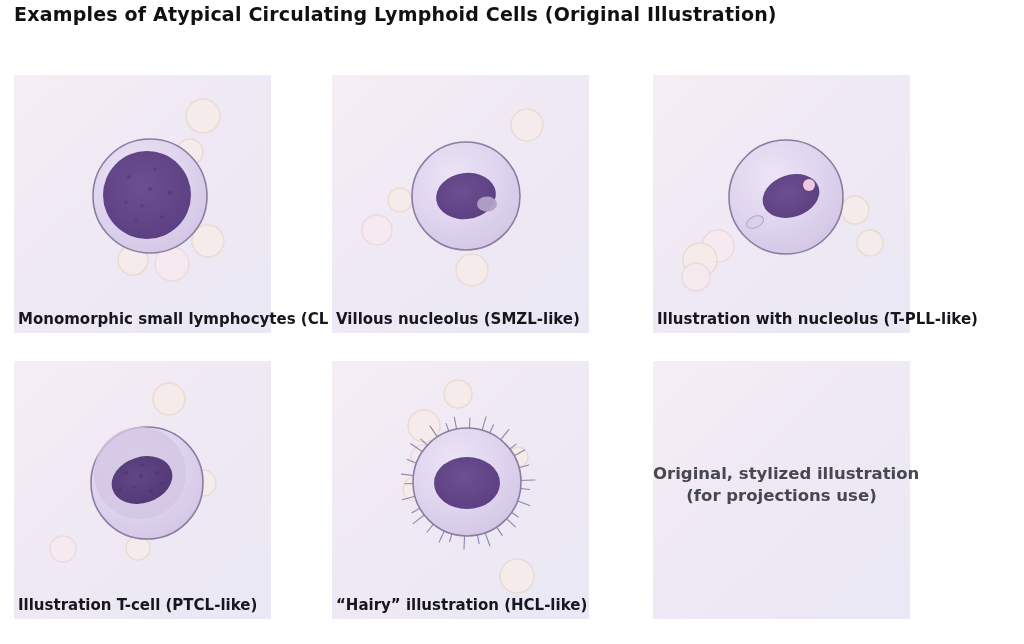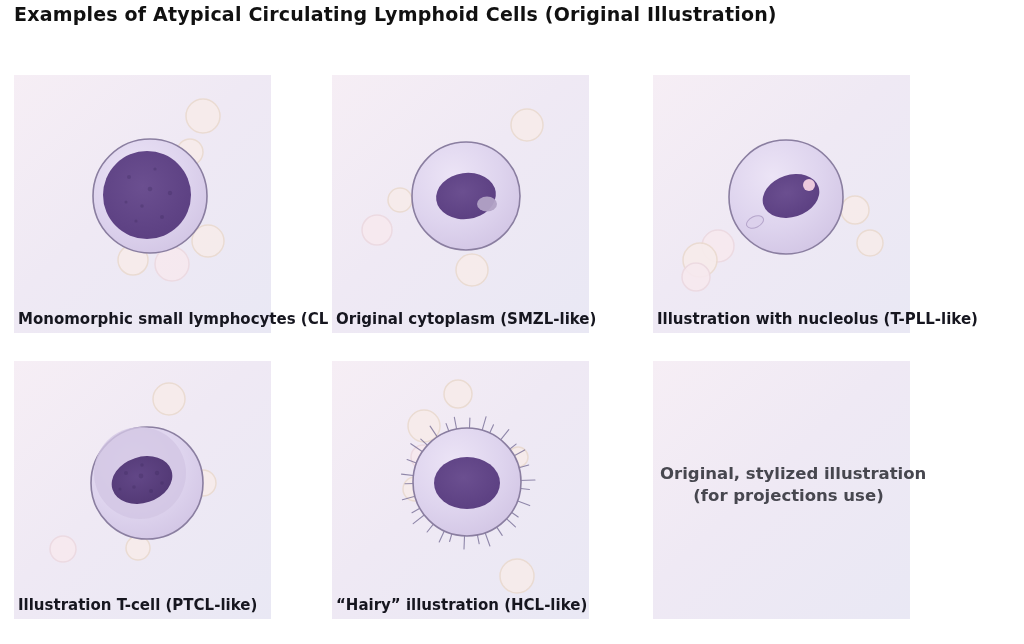--- a/index.html
+++ b/index.html
@@ -23,21 +23,21 @@
   .p4{left:14px;top:361px}
   .p5{left:332px;top:361px}
   .p6{left:653px;top:361px}
   .panel-art{position:absolute;left:0;top:0;width:257px;height:258px;display:block}
   .panel-label{
     position:absolute;left:4px;bottom:5px;
     font-size:15px;font-weight:bold;color:var(--label-text,#16161f);
     white-space:nowrap;line-height:1.2;
   }
   .note-text{
-    position:absolute;left:7px;top:48%;width:100%;transform:translateY(-50%);
+    position:absolute;left:0;top:48%;width:100%;transform:translateY(-50%);
     text-align:center;font-size:16.5px;font-weight:bold;line-height:1.32;
     color:var(--note-text,#47474f);white-space:nowrap;
   }
   
   .rbc{fill:var(--rbc-ghost,#f7eceb);stroke:#eadacf;stroke-width:1.5;opacity:.9}
   .rbc-pink{fill:#f7e9ef;stroke:#ecd9e0}
   .cyto{fill:url(#cytoG);stroke:var(--cytoplasm-edge,#8a7ea0);stroke-width:1.6}
   .nuc{fill:url(#nucG)}
   .nuc-dark{fill:url(#nucGD)}
   .speck{fill:#3b2759;opacity:.28}
@@ -94,21 +94,21 @@
 <div class="panel p2">
   <svg class="panel-art" viewBox="0 0 257 258">
     <circle class="rbc" cx="195" cy="50" r="16"></circle>
     <circle class="rbc" cx="68" cy="125" r="12"></circle>
     <circle class="rbc rbc-pink" cx="45" cy="155" r="15"></circle>
     <circle class="rbc" cx="140" cy="195" r="16"></circle>
     <circle class="cyto" cx="134" cy="121" r="54"></circle>
     <ellipse class="nuc" cx="134" cy="121" rx="30" ry="23" transform="rotate(-8 134 121)"></ellipse>
     <ellipse cx="155" cy="129" rx="10" ry="7.5" fill="#b1a2c5" opacity="0.95"></ellipse>
   </svg>
-  <div class="panel-label">Original cytoplasm (SMZL-like)</div>
+  <div class="panel-label">Villous nucleolus (SMZL-like)</div>
 </div>
 
 <div class="panel p3">
   <svg class="panel-art" viewBox="0 0 257 258">
     <circle class="rbc" cx="202" cy="135" r="14"></circle>
     <circle class="rbc" cx="217" cy="168" r="13"></circle>
     <circle class="rbc rbc-pink" cx="65" cy="171" r="16"></circle>
     <circle class="rbc" cx="47" cy="185" r="17"></circle>
     <circle class="rbc rbc-pink" cx="43" cy="202" r="14"></circle>
     <circle class="cyto" cx="133" cy="122" r="57"></circle>

